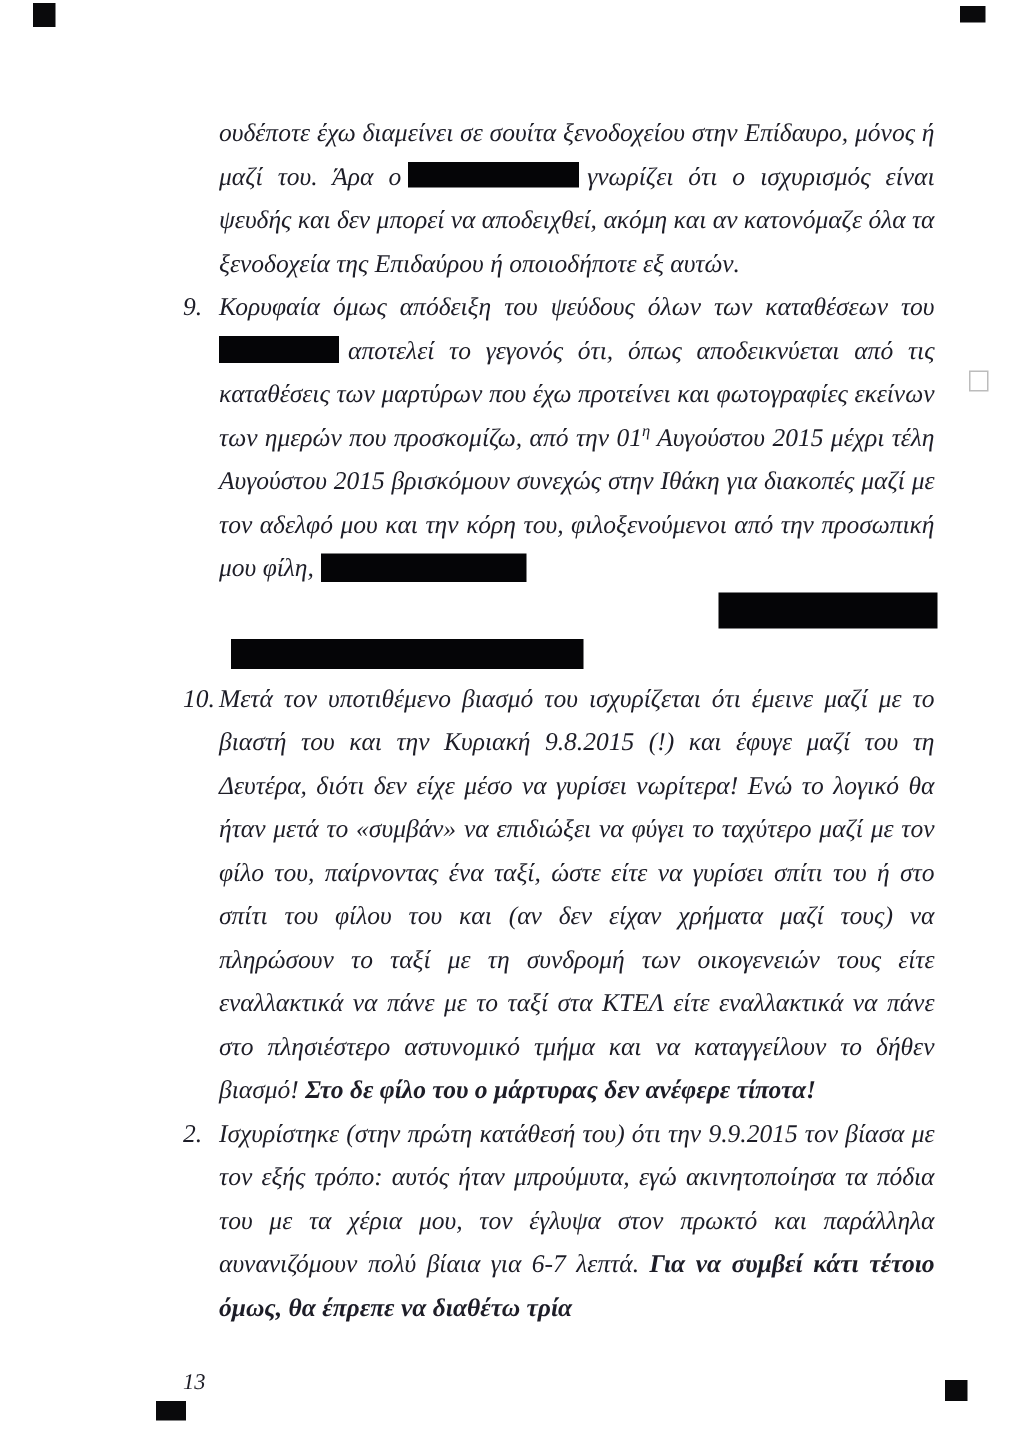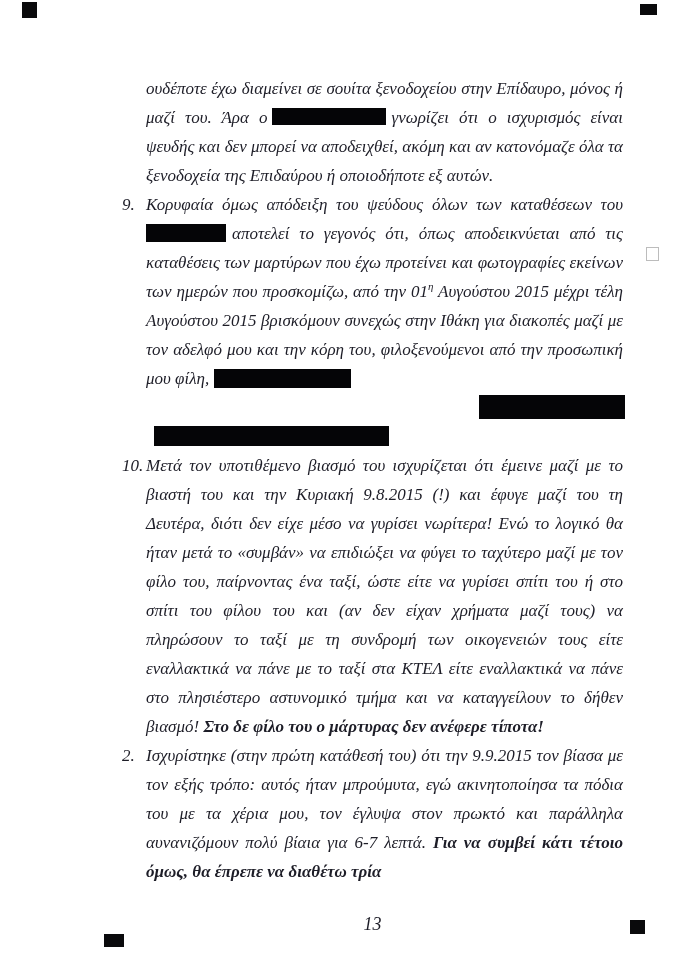--- a/index.html
+++ b/index.html
@@ -48,22 +48,22 @@
   .redact-line { position: relative; height: 29px; }
   .redact-line .bar { position: absolute; background: #050507; }
   .redact-line.line-a .bar { left: 357px; top: 2px; width: 146px; height: 24px; }
   .redact-line.line-b .bar { left: 32px;  top: 4px; width: 235px; height: 20px; }
   
   .page-number {
     position: absolute;
     left: 122px;
     top: 914px;
     width: 501px;
-    text-align: center;
-    font-size: 18px;
+    text-align: left;
+    font-size: 15px;
   }
 </style>
 </head>
 <body>
 
 <div class="page">
 
   <div class="artifact art-tl"></div>
   <div class="artifact art-tr"></div>
   <div class="artifact art-right-edge"></div>

